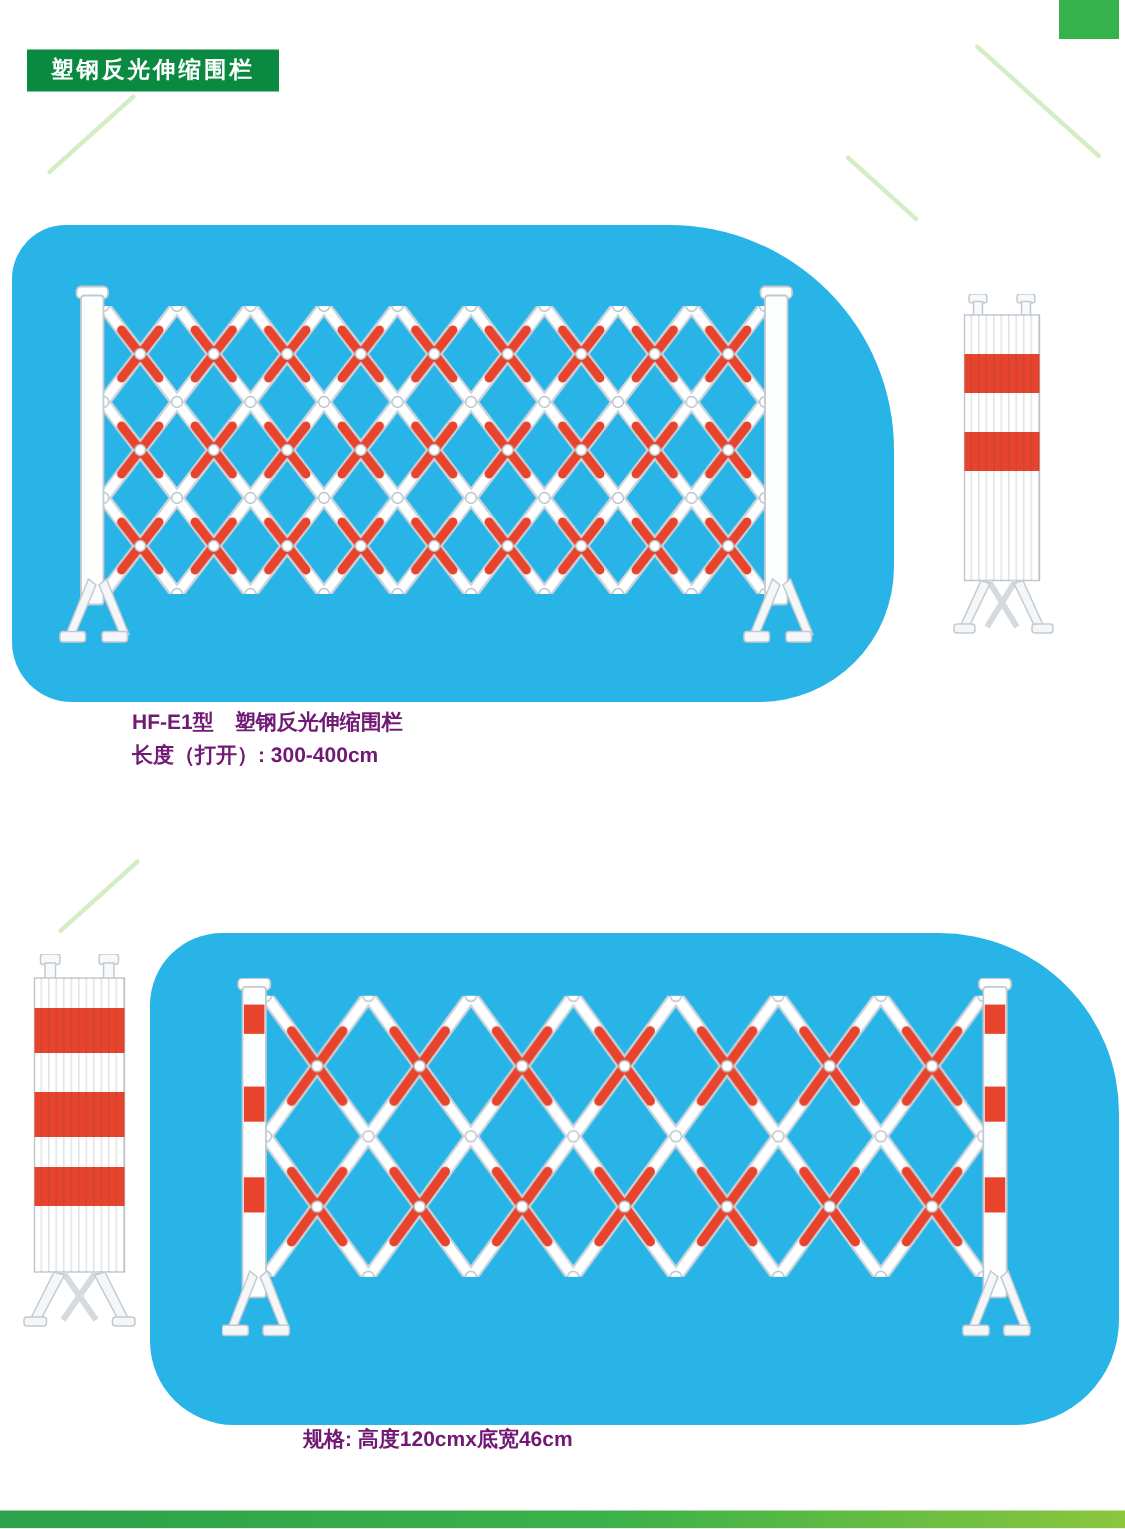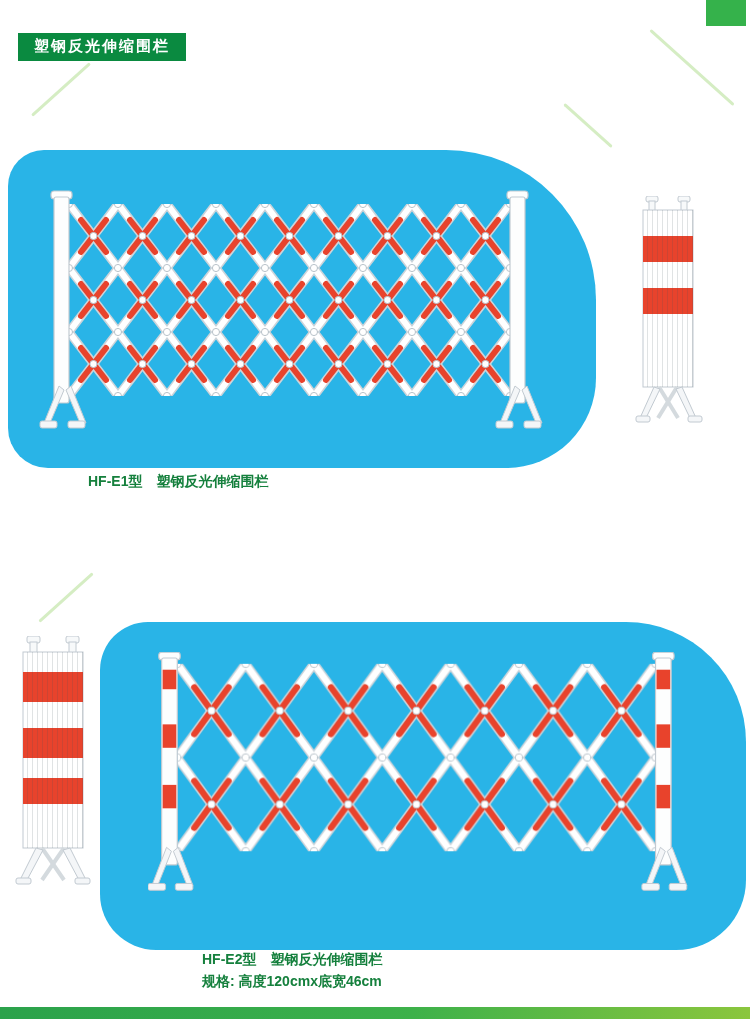--- a/index.html
+++ b/index.html
@@ -19,21 +19,21 @@
   .deco3 { left:556px; top:124px; width:64px;  transform:rotate(42deg); }
   .deco4 { left:30px;  top:596px; width:72px;  transform:rotate(-42deg); }
   .blob { position:absolute; background:#29b4e7; }
   .blob1 { left:8px;   top:150px; width:588px; height:318px; border-radius:36px 150px 90px 40px; }
   .blob2 { left:100px; top:622px; width:646px; height:328px; border-radius:48px 120px 70px 56px; }
   .fig { position:absolute; display:block; }
   .fence1     { left:38px;  top:190px; width:512px; height:248px; }
   .collapsed1 { left:632px; top:196px; width:74px;  height:228px; }
   .collapsed2 { left:12px;  top:636px; width:82px;  height:252px; }
   .fence2     { left:148px; top:652px; width:570px; height:256px; }
-  .specs { position:absolute; color:#15803d; font-size:14px; font-weight:700; line-height:22px; }
+  .specs { position:absolute; color:#701a75; font-size:14px; font-weight:700; line-height:22px; }
   .specs1 { left:88px;  top:470px; }
   .specs2 { left:202px; top:948px; }
   .specs .indent { padding-left:58px; }
   .gap  { margin-left:14px; }
   .gap2 { margin-left:18px; }
   .bottom-bar {
     position:absolute; left:0; top:1007px; width:750px; height:12px;
     background:linear-gradient(90deg,#2ba24b 0%, #3db14a 55%, #8bc63d 100%);
   }
 </style>
@@ -114,20 +114,21 @@
       <path d="M50 191 L64 222 L58 222 L44 193 Z"></path>
       <rect x="4" y="220" width="14" height="6" rx="2"></rect>
       <rect x="56" y="220" width="14" height="6" rx="2"></rect>
     </g>
   </svg>
 
   <div class="specs specs1">
     <div>
       <span>HF-E1型</span><span class="gap">塑钢反光伸缩围栏</span>
     </div>
+    <div>长度（打开）: 300-400cm</div>
   </div>
 
   <div class="blob blob2"></div>
 
   <svg class="fig collapsed2" viewBox="0 0 82 252">
     <g fill="#f7f9fa" stroke="#c2cad1" stroke-width="1">
       <rect x="15" y="0" width="13" height="7" rx="2"></rect>
       <rect x="54" y="0" width="13" height="7" rx="2"></rect>
       <rect x="18" y="6" width="7" height="12"></rect>
       <rect x="57" y="6" width="7" height="12"></rect>
@@ -190,20 +191,17 @@
       <rect x="0" y="237" width="18" height="7" rx="2"></rect>
       <rect x="28" y="237" width="18" height="7" rx="2"></rect>
       <path d="M525 200 L510 239 L516 239 L530 204 Z"></path>
       <path d="M532 204 L546 239 L552 239 L537 200 Z"></path>
       <rect x="506" y="237" width="18" height="7" rx="2"></rect>
       <rect x="534" y="237" width="18" height="7" rx="2"></rect>
     </g>
   </svg>
 
   <div class="specs specs2">
-    <div>
-      <span>HF-E2型</span><span class="gap">塑钢反光伸缩围栏</span>
-    </div>
     <div>规格: 高度120cmx底宽46cm</div>
   </div>
 
   <div class="bottom-bar"></div>
 </div>
 
 </body></html>

